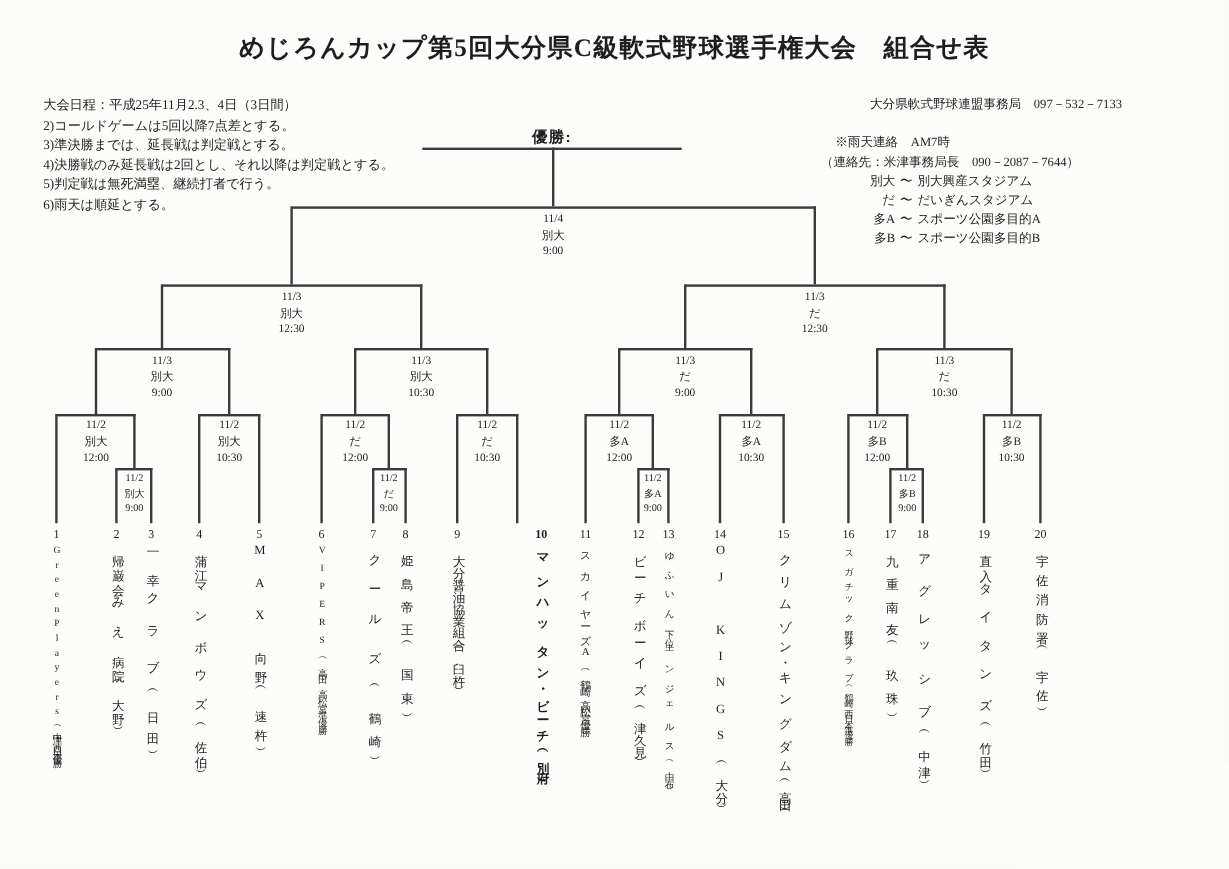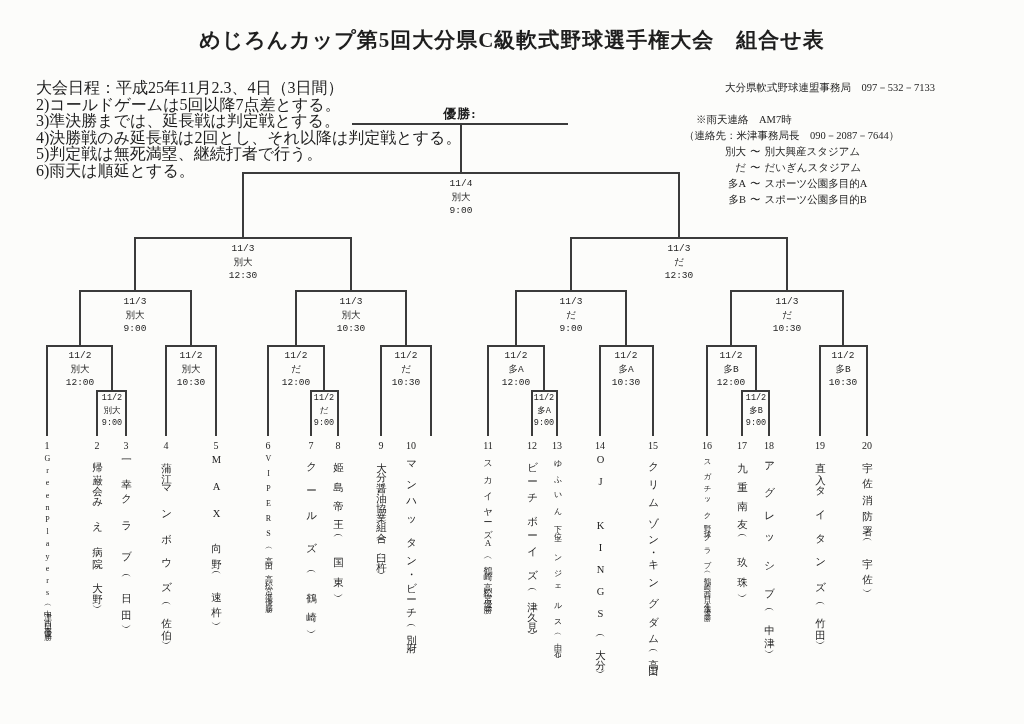--- a/index.html
+++ b/index.html
@@ -6,37 +6,37 @@
   body{background:#e8e8e8;}
   .page{
     position:relative;width:1024px;height:724px;background:#fcfcfa;
     font-family:"Liberation Serif","DejaVu Serif",serif;color:#1e1e1e;
     overflow:hidden;margin:0 auto;
   }
   .title{
     position:absolute;left:0;top:26px;width:100%;text-align:center;
     font-size:21px;font-weight:bold;letter-spacing:1px;
   }
-  .info-left{position:absolute;left:36px;top:80px;font-size:16px;line-height:16.5px;}
+  .info-left{position:absolute;left:36px;top:80px;font-size:11px;line-height:16.5px;}
   .info-right{position:absolute;left:660px;top:80px;font-size:10.5px;line-height:16px;width:340px;}
   .office{margin-bottom:16px;text-align:center;}
   .rain-note{margin-left:36px;}
   .rain-contact{margin-left:24px;}
   .venue-row{margin-left:60px;display:flex;}
   .venue-abbr{display:inline-block;width:26px;text-align:right;}
   .venue-sep{display:inline-block;margin:0 4px;}
   .champ-label{
     position:absolute;left:410px;top:105px;width:100px;text-align:center;
     font-weight:bold;font-size:13px;letter-spacing:1px;
   }
   .hl{position:absolute;height:1.5px;background:#3b3b3b;}
   .vl{position:absolute;width:1.5px;background:#3b3b3b;}
   .mlabel{
     position:absolute;width:60px;text-align:center;
-    font-size:9.5px;line-height:13.5px;font-family:Liberation Mono, monospace;
+    font-size:9.5px;line-height:13.5px;
   }
   .mlabel.small{width:40px;font-size:8.5px;line-height:12.5px;}
   .team{position:absolute;top:438px;width:22px;text-align:center;}
   .tnum{font-size:10px;height:16px;line-height:15px;}
   .tname{
     writing-mode:vertical-rl;margin:0 auto;line-height:22px;
     white-space:nowrap;
   }
   .nm{text-orientation:upright;}
   .nt{text-orientation:mixed;}
@@ -289,21 +289,21 @@
     <div class="tname" style="font-size:10.5px;letter-spacing:19px;">
       <span class="nm">姫島帝王</span><span class="nt">（国東）</span>
     </div>
   </div>
   <div class="team" style="left:370px;">
     <div class="tnum">9</div>
     <div class="tname" style="font-size:10.5px;letter-spacing:10px;">
       <span class="nm">大分醤油協業組合</span><span class="nt">（臼杵）</span>
     </div>
   </div>
-  <div class="team" style="left:400px;">
+  <div class="team" style="left:440px;font-weight:bold;">
     <div class="tnum">10</div>
     <div class="tname" style="font-size:10.5px;letter-spacing:7px;">
       <span class="nm">マンハッタン・ビーチ</span><span class="nt">（別府）</span>
     </div>
   </div>
   <div class="team" style="left:477px;">
     <div class="tnum">11</div>
     <div class="tname" style="font-size:9px;letter-spacing:5.5px;">
       <span class="nm">スカイヤーズA</span><span class="nt">（鶴崎・高松宮優勝）</span>
     </div>

